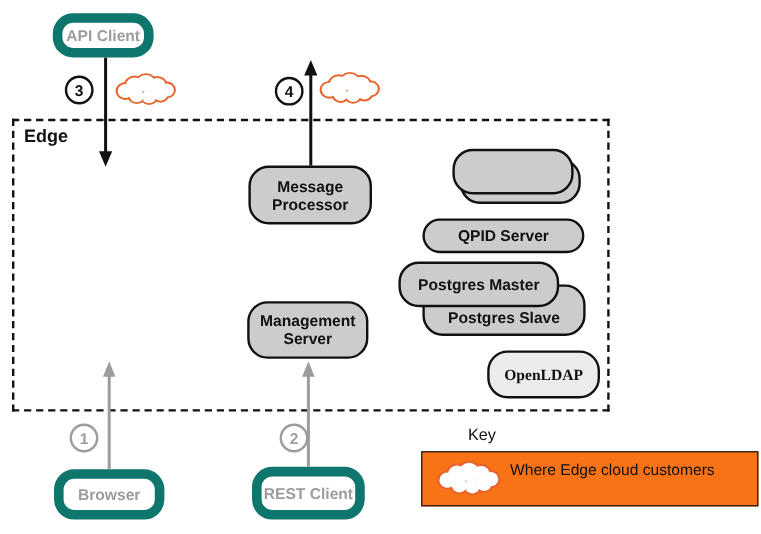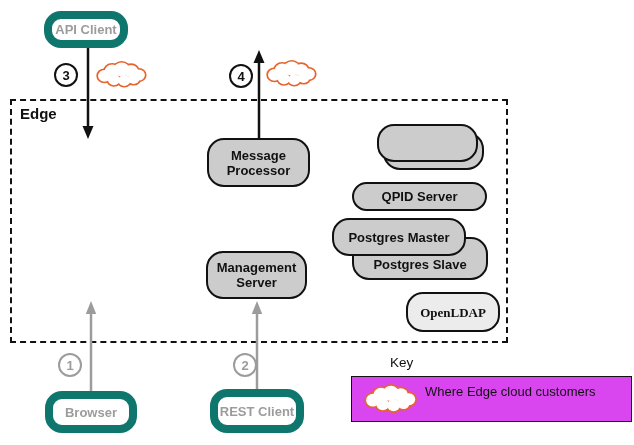--- a/index.html
+++ b/index.html
@@ -22,21 +22,21 @@
 
   .circle-step {
     position: absolute; width: 24px; height: 24px; border-radius: 50%;
     display: flex; align-items: center; justify-content: center;
     font-weight: bold; font-size: 13px; background: #ffffff;
   }
   .black-step { border: 2.5px solid #111111; color: #111111; }
   .gray-step  { border: 2px solid #9c9c9c; color: #9c9c9c; }
 
   .key-title { position: absolute; left: 350px; top: 355px; font-size: 13.5px; color: #111111; margin-left: 40px; }
-  .key-box { position: absolute; left: 351px; top: 376px; width: 281px; height: 46px; border: 1.5px solid #111111; background: #d946ef; }
+  .key-box { position: absolute; left: 351px; top: 376px; width: 281px; height: 46px; border: 1.5px solid #111111; background: #f97316; }
   .key-text { position: absolute; left: 73px; top: 6px; font-size: 13px; line-height: 17px; color: #111111; white-space: nowrap; }
 
   .overlay { position: absolute; left: 0; top: 0; width: 634px; height: 445px; pointer-events: none; }
 </style>
 </head>
 <body>
 
 <div class="canvas">
 
   <div class="edge-box">

